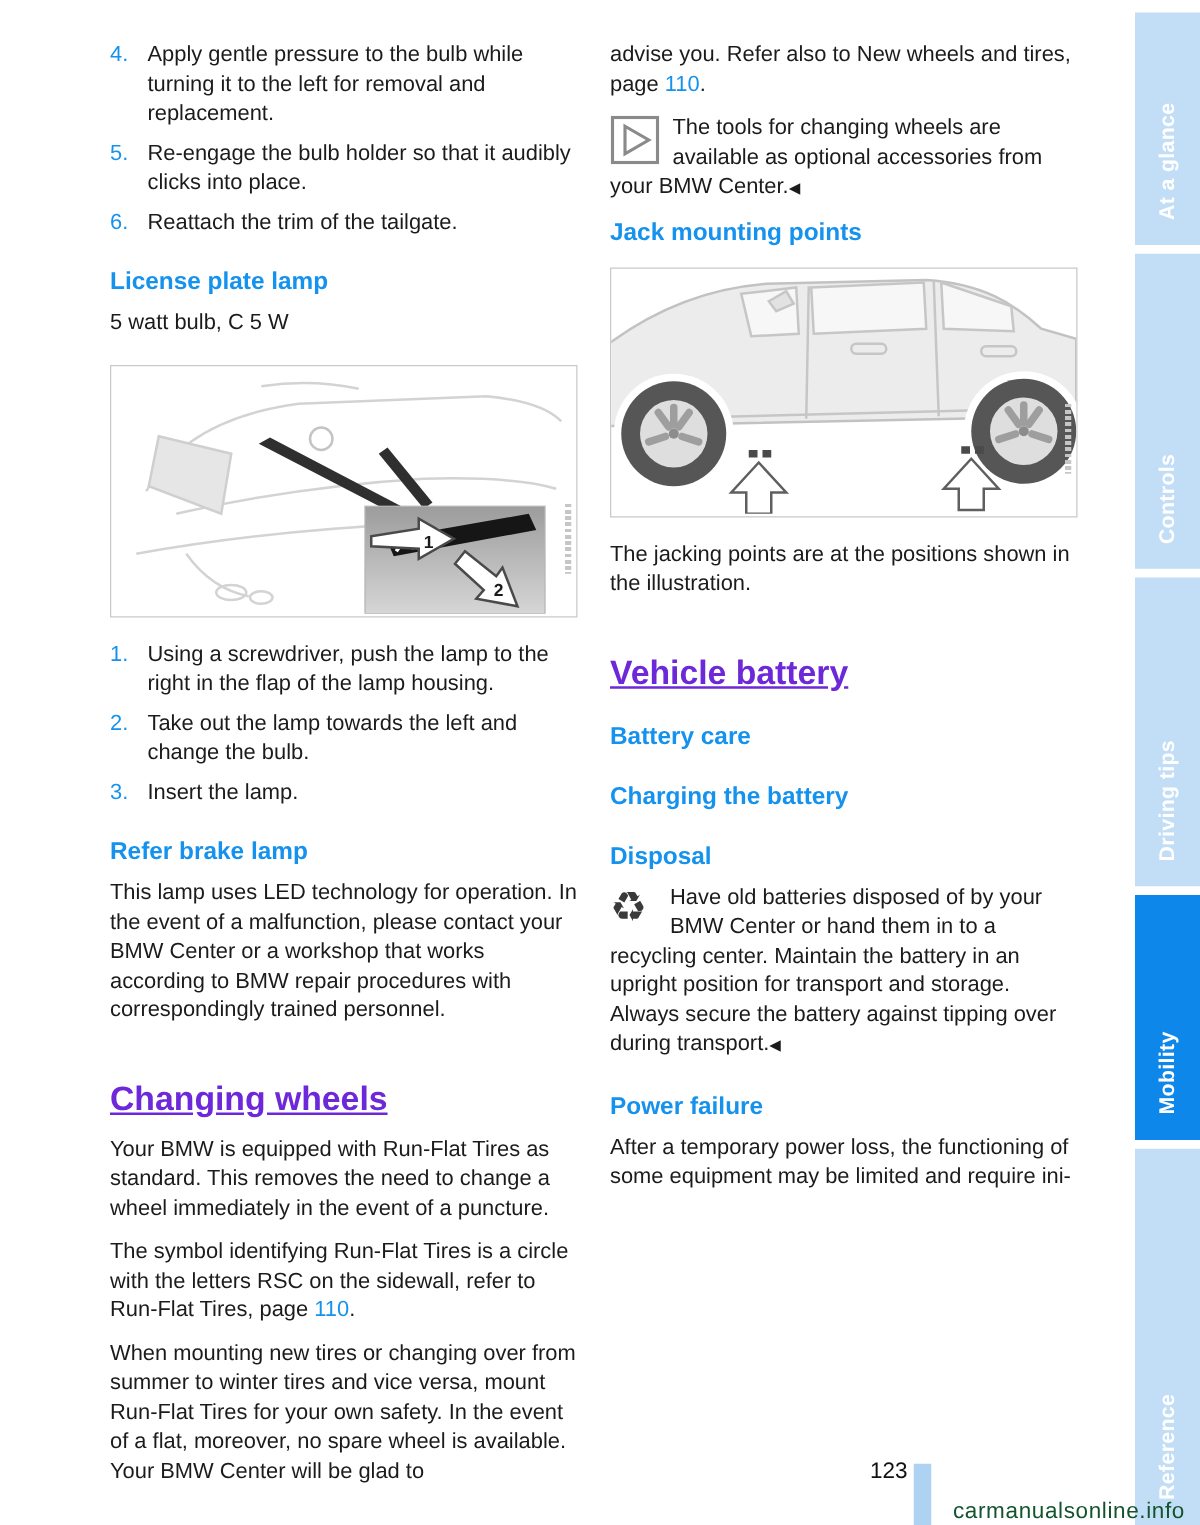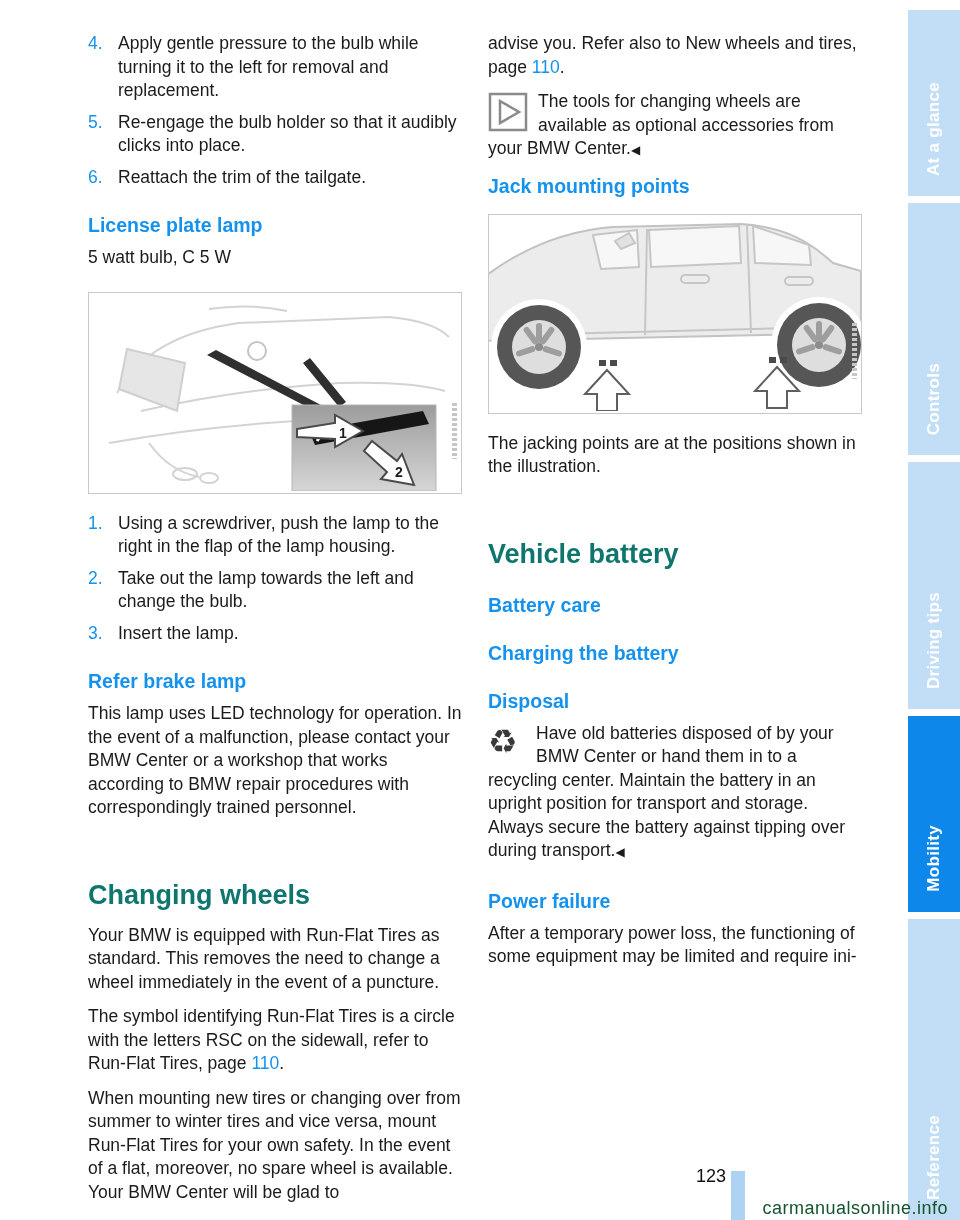--- a/index.html
+++ b/index.html
@@ -6,21 +6,21 @@
   .page{position:relative;width:960px;height:1220px;background:#fff;overflow:hidden;
         font-family:"Liberation Sans", sans-serif;color:#1b1b1b;}
 
   
   .col{position:absolute;top:32px;width:374px;font-size:17.5px;line-height:23.5px;}
   .col-left{left:88px;}
   .col-right{left:488px;}
   p{margin:0 0 11px 0;}
   .tight{margin-bottom:22px;}
 
-  h2{font-size:27px;line-height:30px;color:#0f766e;margin:60px 0 14px 0;font-weight:bold;}
+  h2{font-size:27px;line-height:30px;color:#6d28d9;margin:44px 0 14px 0;font-weight:bold;text-decoration:underline;}
   h3{font-size:19.5px;line-height:23px;color:#1592ed;margin:25px 0 9px 0;font-weight:bold;}
   .first{margin-top:0;}
 
   ol.steps{list-style:none;margin:0 0 4px 0;padding:0;}
   ol.steps li{display:flex;margin:0 0 8px 0;}
   ol.steps .num{flex:none;width:30px;color:#1592ed;}
   ol.steps .txt{flex:1;}
 
   a.pagelink{color:#1592ed;text-decoration:none;cursor:pointer;}
 

